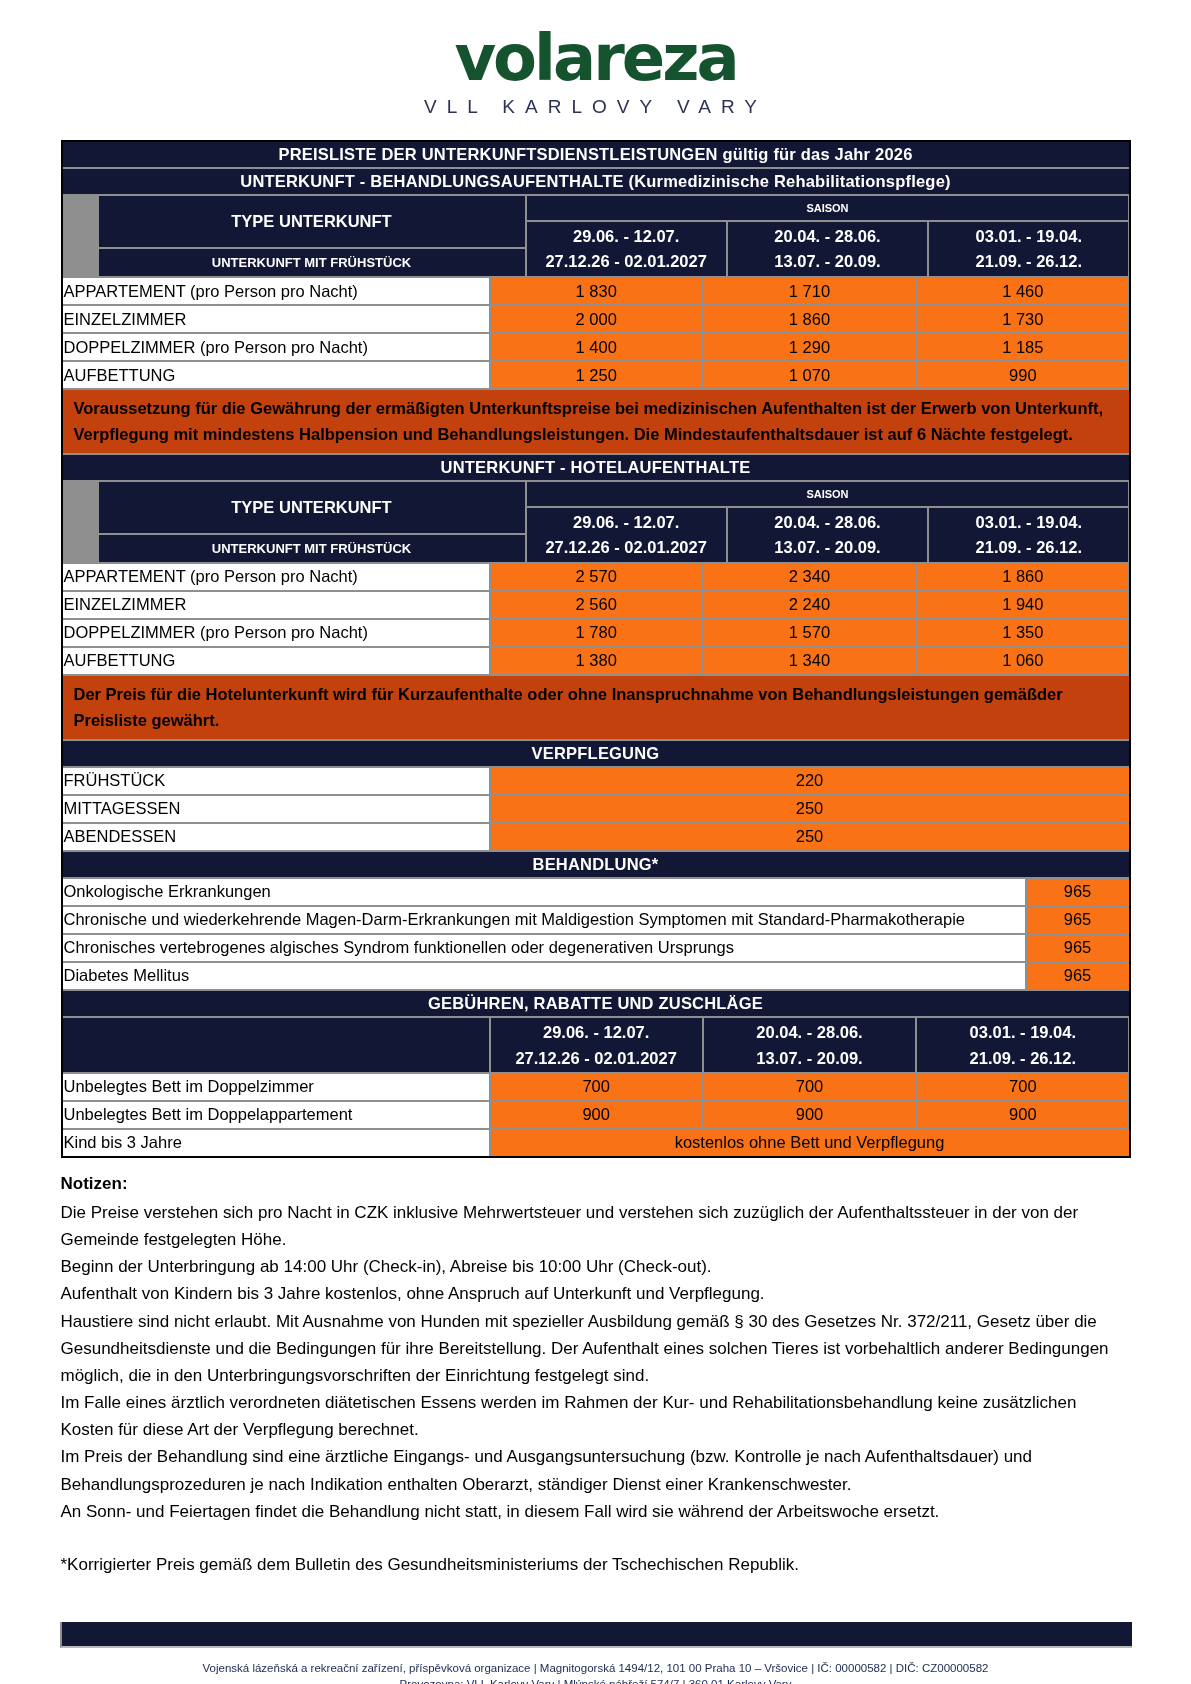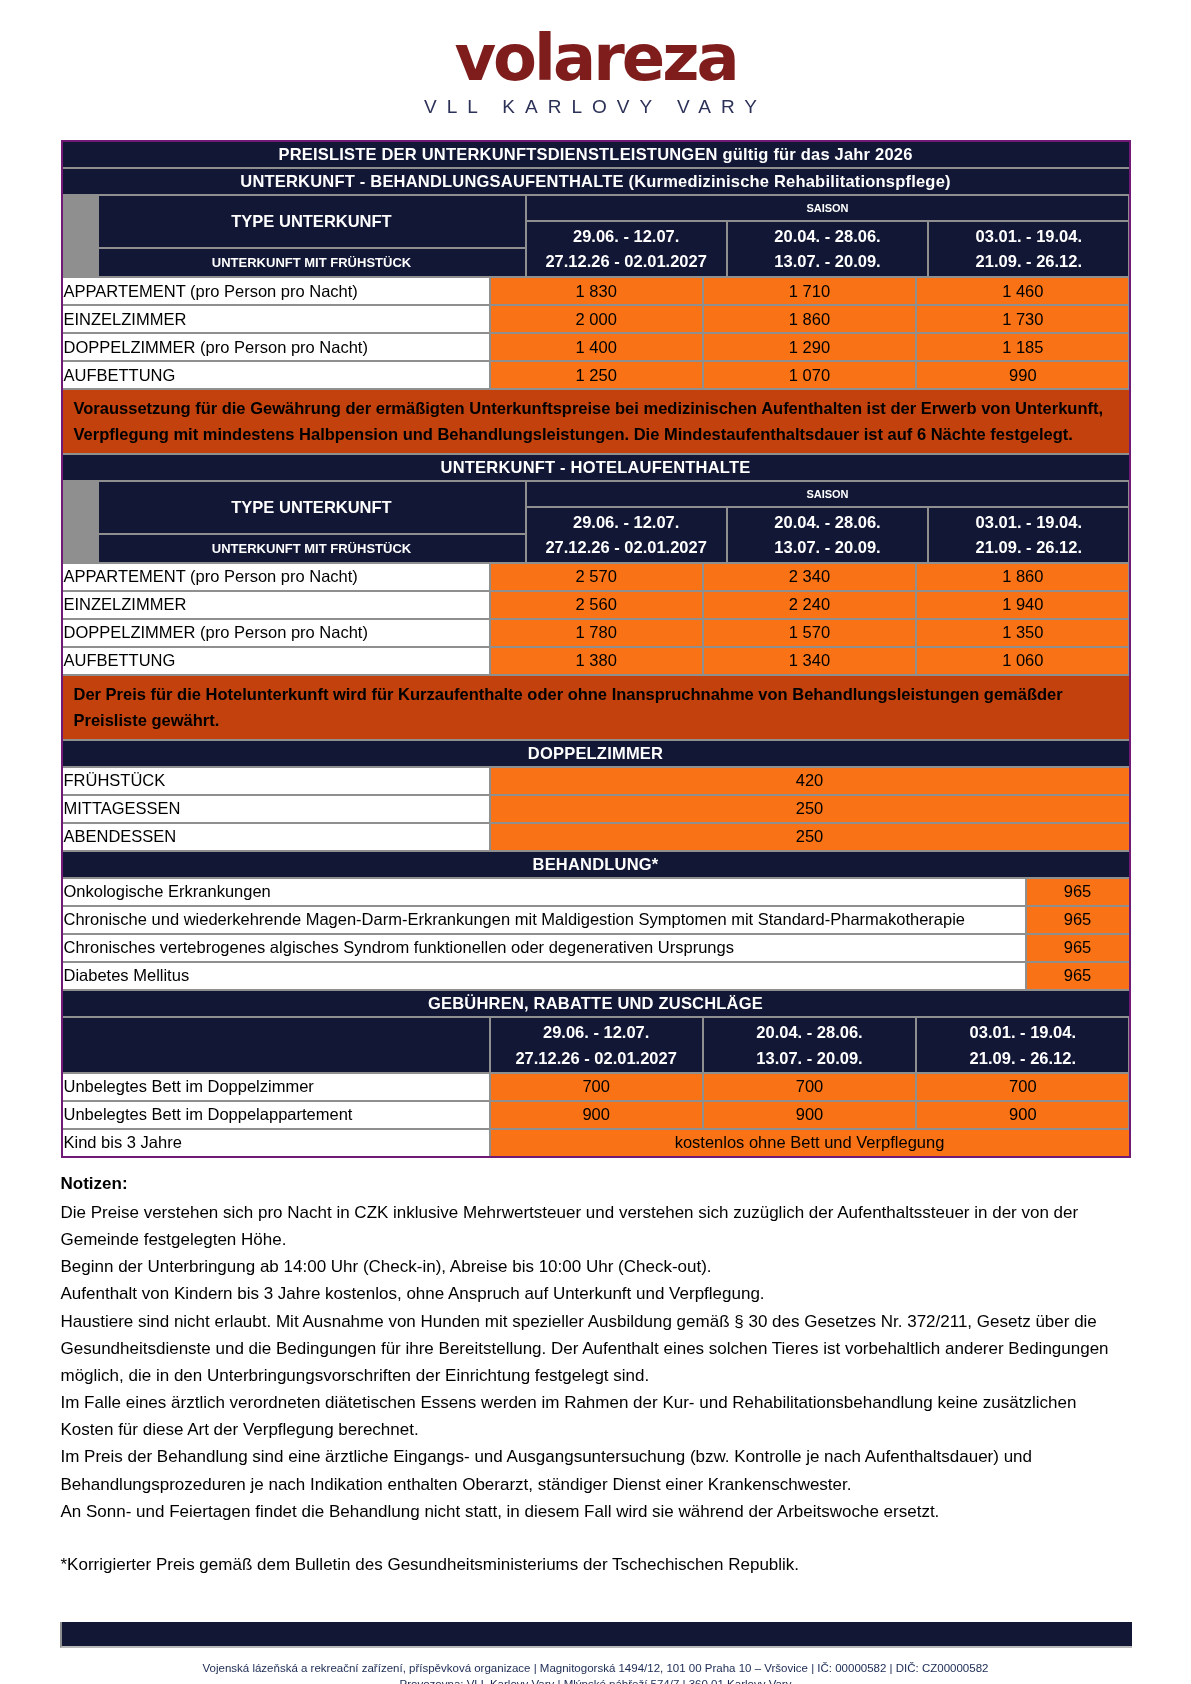--- a/index.html
+++ b/index.html
@@ -7,32 +7,32 @@
   body {
     width:1191px; height:1684px; background:#ffffff; overflow:hidden;
     font-family:"Liberation Sans", sans-serif; color:#000;
   }
   .page { position:relative; width:1191px; height:1684px; }
 
   
   .logo { text-align:center; padding-top:26px; }
   .brand {
     font-family:"DejaVu Sans", sans-serif;
-    font-size:64px; font-weight:800; color:#7f1d1d;
+    font-size:64px; font-weight:800; color:#14532d;
     letter-spacing:-3px; line-height:1.0;
   }
   .brand-sub {
     font-size:19px; color:#2c3157; letter-spacing:10px;
     margin-top:6px; font-weight:400;
   }
 
   
   .sheet {
     width:1070px; margin:22px auto 0;
-    background:#8f8f8f; border:2px solid #701a75;
+    background:#8f8f8f; border:2px solid #000000;
     display:flex; flex-direction:column; gap:2px;
   }
   .navy { background:#121735; color:#fff; font-weight:bold; }
 
   .titlebar { min-height:25px; display:flex; align-items:center; justify-content:center;
     font-size:16.5px; letter-spacing:0.2px; }
 
   .hdr-grid { display:grid; grid-template-columns:426px 1fr 1fr 1fr;
     grid-template-rows:24px 25px 27px; gap:2px;margin-left:36px; }
   .cell-type   { grid-column:1; grid-row:1/3; display:flex; align-items:center; justify-content:center; font-size:16.5px; }
@@ -167,24 +167,24 @@
     </div>
     <div class="row4">
       <div class="lbl">AUFBETTUNG</div>
       <div class="num">1 380</div>
       <div class="num">1 340</div>
       <div class="num">1 060</div>
     </div>
 
     <div class="notecell">Der Preis für die Hotelunterkunft wird für Kurzaufenthalte oder ohne Inanspruchnahme von Behandlungsleistungen gemäßder Preisliste gewährt.</div>
 
-    <div class="navy titlebar">DOPPELZIMMER</div>
+    <div class="navy titlebar">VERPFLEGUNG</div>
     <div class="row2">
       <div class="lbl">FRÜHSTÜCK</div>
-      <div class="num">420</div>
+      <div class="num">220</div>
     </div>
     <div class="row2">
       <div class="lbl">MITTAGESSEN</div>
       <div class="num">250</div>
     </div>
     <div class="row2">
       <div class="lbl">ABENDESSEN</div>
       <div class="num">250</div>
     </div>
 

